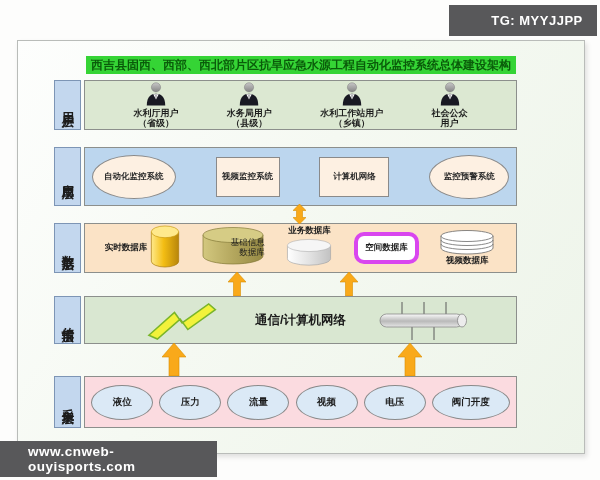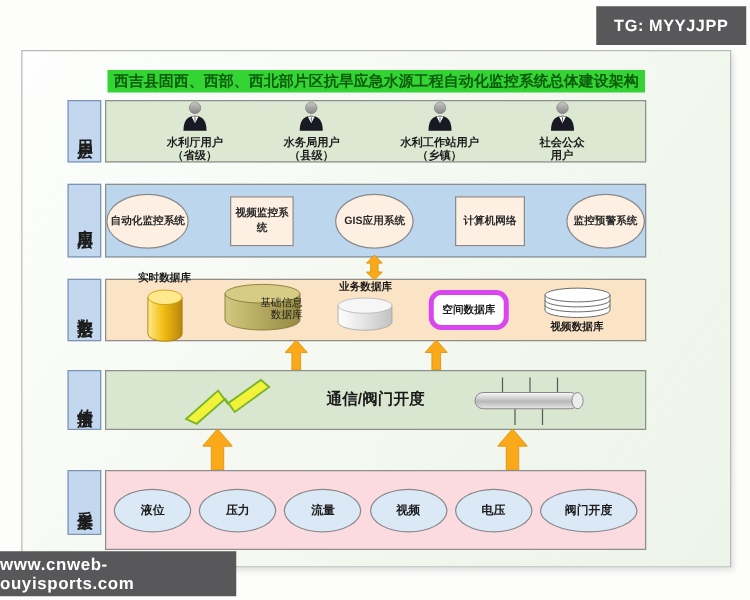--- a/index.html
+++ b/index.html
@@ -6,21 +6,21 @@
   body{
     width:600px;height:480px;background:#ffffff;overflow:hidden;
     font-family:"Liberation Sans","DejaVu Sans",sans-serif;
     -webkit-font-smoothing:antialiased;
   }
   .canvas{position:relative;width:600px;height:480px;background:#fdfdfc;}
 
   
   .badge{position:absolute;background:var(--badge-bg,#58585a);color:#fff;
     font-weight:bold;display:flex;align-items:center;justify-content:center;
-    letter-spacing:.5px;z-index:30;}
+    letter-spacing:.5px;z-index:30;padding-left:28px;}
   .badge-tr{top:5px;right:3px;width:120px;height:31px;font-size:13px;}
   .badge-bl{left:0;top:441px;width:189px;height:36px;font-size:13.5px;}
 
   
   .panel{position:absolute;left:17px;top:40px;width:566px;height:412px;
     background:linear-gradient(125deg,#fdfefd 0%,#f5f9f2 45%,#edf4e9 100%);
     border:1px solid #b9bcb9;box-shadow:2px 3px 5px rgba(0,0,0,.12);}
 
   .title{position:absolute;left:50%;top:15px;transform:translateX(-50%);
     background:var(--title-bg,#35d435);color:var(--title-text,#0a5c0a);
@@ -34,41 +34,41 @@
 
   
   .band{position:absolute;left:66px;width:433px;border:1px solid #8c8f8c;box-sizing:border-box;}
   .band-user{top:39px;height:50px;background:var(--user-band,#dce8d2);
     display:flex;justify-content:space-evenly;align-items:center;}
   .band-app{top:106px;height:59px;background:var(--app-band,#bcd6ee);
     display:flex;justify-content:space-evenly;align-items:center;gap:33px;}
   .band-data{top:182px;height:50px;background:var(--data-band,#fbe3c6);
     display:flex;justify-content:space-evenly;align-items:center;}
   .band-trans{top:255px;height:48px;background:var(--trans-band,#d9e7d1);}
-  .band-collect{top:335px;height:64px;background:var(--collect-band,#fbdbe0);
+  .band-collect{top:335px;height:52px;background:var(--collect-band,#fbdbe0);
     display:flex;justify-content:space-evenly;align-items:center;}
 
   
   .ugroup{display:flex;flex-direction:column;align-items:center;line-height:1.1;}
   .uname,.usub{font-size:9px;font-weight:bold;color:#1d1d1d;white-space:nowrap;}
 
   
   .shape{display:flex;align-items:center;justify-content:center;text-align:center;
     background:var(--shape-fill,#fdf0e2);border:1px solid #8a8a8a;
     font-size:8.5px;font-weight:bold;color:#2a2a2a;box-sizing:border-box;}
   .ellipse{border-radius:50%;}
   .sh-1{width:84px;height:44px;}
   .sh-2{width:64px;height:40px;}
   .sh-3{width:80px;height:44px;}
   .sh-4{width:70px;height:40px;}
   .sh-5{width:80px;height:44px;}
 
   
   .dbcell{display:flex;flex-direction:column;align-items:center;}
-  .dbrow{display:flex;flex-direction:column;align-items:center;gap:2px;}
+  .dbrow{display:flex;align-items:center;gap:2px;}
   .dblabel{font-size:8.5px;font-weight:bold;color:#1d1d1d;white-space:nowrap;}
   .db-olive{position:relative;}
   .db-olive .overlay{position:absolute;top:12px;left:0;width:100%;text-align:right;
     font-size:8.5px;font-weight:normal;color:#1b1b1b;line-height:1.15;}
   .db-spatial{background:#fff;border:4px solid #d946ef;border-radius:10px;
     padding:6px 7px;font-size:8.5px;font-weight:bold;color:#1d1d1d;white-space:nowrap;}
   .db-video-label{margin-top:-4px;}
   .db-biz-label{margin-bottom:1px;}
 
   
@@ -182,21 +182,20 @@
           </svg>
         </span>
         <span class="uname">社会公众</span>
         <span class="usub">用户</span>
       </div>
     </div>
 
     <div class="band band-app">
       <div class="shape ellipse sh-1">自动化监控系统</div>
       <div class="shape sh-2">视频监控系统</div>
-      <div class="shape ellipse sh-3">GIS应用系统</div>
       <div class="shape sh-4">计算机网络</div>
       <div class="shape ellipse sh-5">监控预警系统</div>
     </div>
 
     <div class="arrow" style="left:275px;top:163px;">
       <svg width="13" height="20" viewBox="0 0 13 20">
         <polygon points="6.5,0 13,6.5 9.5,6.5 9.5,13.5 13,13.5 6.5,20 0,13.5 3.5,13.5 3.5,6.5 0,6.5" fill="var(--arrow,#f9a91a)" stroke="#d98e00" stroke-width=".6"></polygon>
       </svg>
     </div>
 
@@ -255,21 +254,21 @@
         <polygon points="9,0 18,10 12.5,10 12.5,24 5.5,24 5.5,10 0,10" fill="var(--arrow,#f9a91a)" stroke="#d98e00" stroke-width=".6"></polygon>
       </svg>
     </div>
 
     <div class="band band-trans">
       <span class="lightning">
         <svg width="74" height="38" viewBox="0 0 74 40">
           <polygon points="0,35 27,11 35,22 63,2 70,8 41,29 33,18 9,39" fill="#f2f23a" stroke="#7ab52a" stroke-width="1.6" stroke-linejoin="miter"></polygon>
         </svg>
       </span>
-      <span class="netlabel">通信/阀门开度</span>
+      <span class="netlabel">通信/计算机网络</span>
       <span class="pipe">
         <svg width="92" height="42" viewBox="0 0 92 42">
           <line x1="24" y1="2" x2="24" y2="14" stroke="#5a5a5a" stroke-width="1"></line>
           <line x1="46" y1="2" x2="46" y2="14" stroke="#5a5a5a" stroke-width="1"></line>
           <line x1="68" y1="2" x2="68" y2="14" stroke="#5a5a5a" stroke-width="1"></line>
           <line x1="34" y1="27" x2="34" y2="40" stroke="#5a5a5a" stroke-width="1"></line>
           <line x1="56" y1="27" x2="56" y2="40" stroke="#5a5a5a" stroke-width="1"></line>
           <rect x="2" y="14" width="83" height="13" rx="6.5" fill="url(#pipeGrad)" stroke="#888" stroke-width=".8"></rect>
           <ellipse cx="84" cy="20.5" rx="4.5" ry="6.5" fill="#ececec" stroke="#888" stroke-width=".8"></ellipse>
         </svg>

